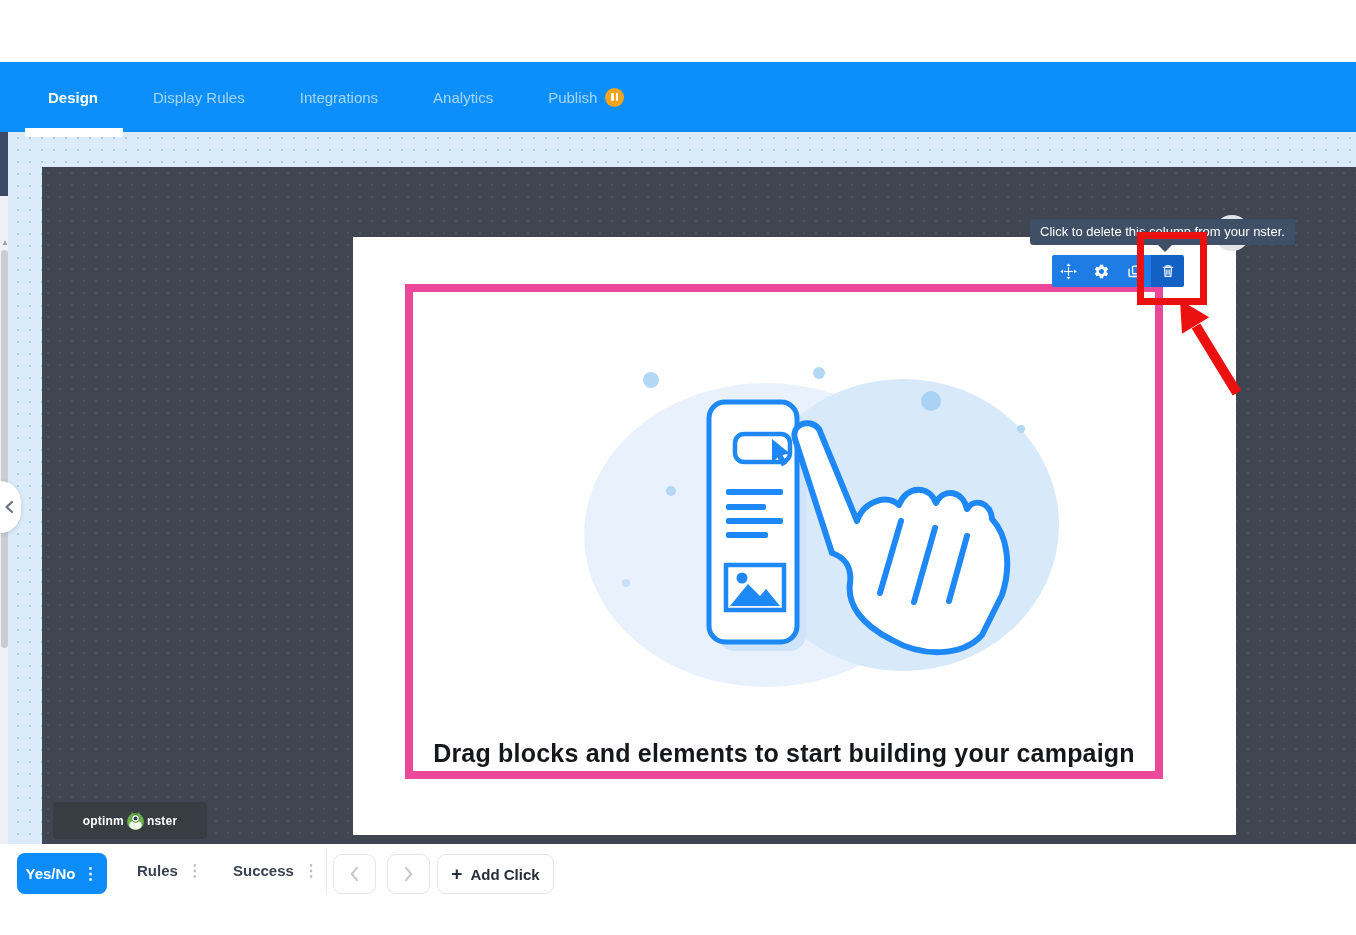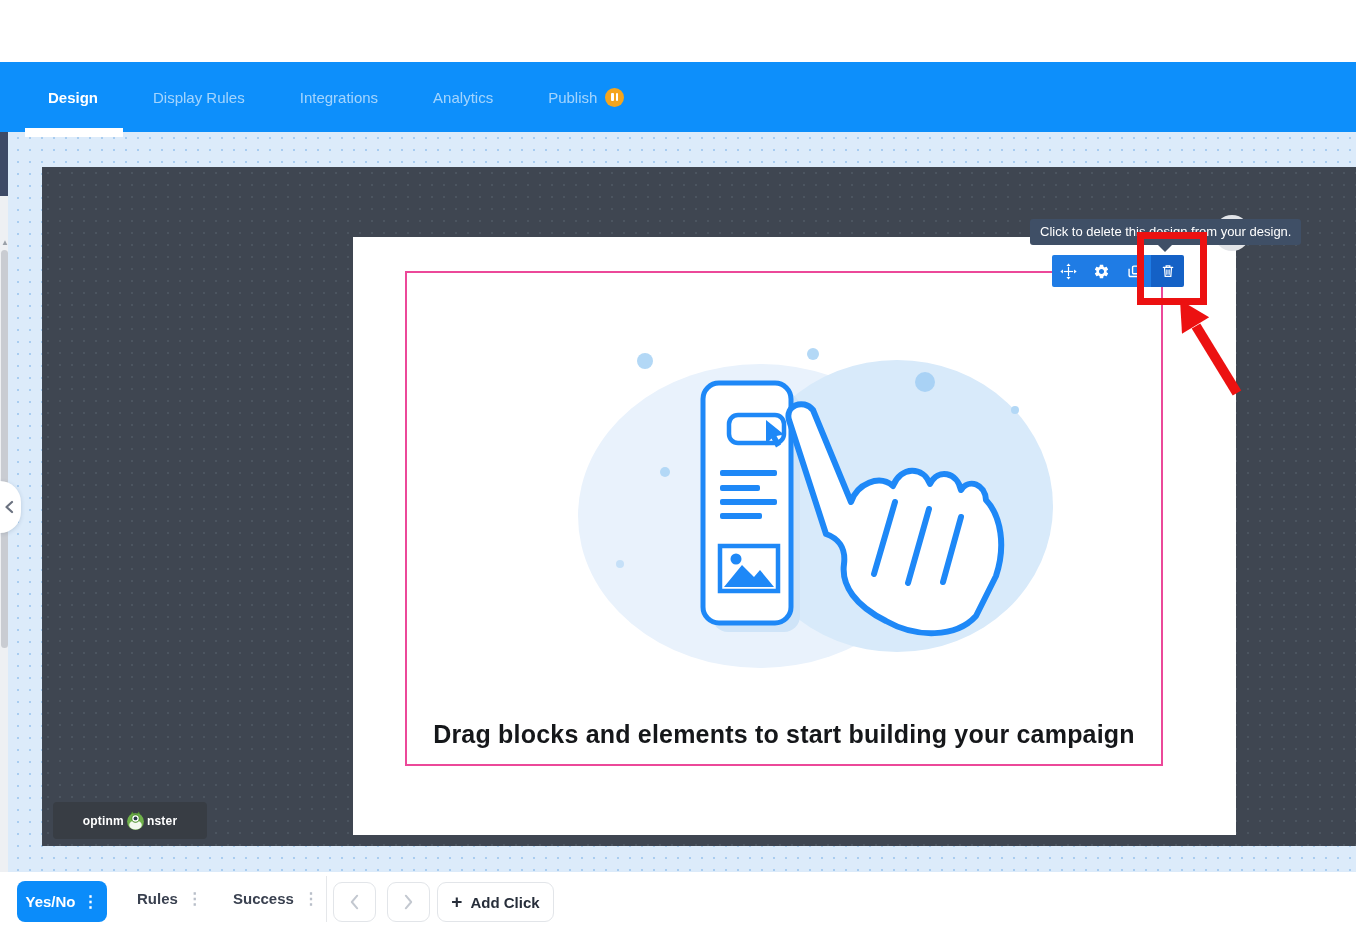--- a/index.html
+++ b/index.html
@@ -29,21 +29,21 @@
   .rail-arrow { position:absolute; left:1px; font-size:8px; color:#9aa0a8; z-index:8; line-height:8px; }
   .collapse-tab { position:absolute; left:0; top:481px; width:21px; height:52px; background:#fff; border-radius:0 26px 26px 0; box-shadow:0 1px 4px rgba(40,60,90,.18); z-index:9; display:flex; align-items:center; padding-left:4px; cursor:pointer; }
 
   .dark-canvas { position:absolute; left:42px; top:167px; width:1314px; height:679px;
     background-color:#3f4651;
     background-image:radial-gradient(circle,#4c5560 1.1px, rgba(0,0,0,0) 1.4px);
     background-size:12px 12px; z-index:2; }
 
   
   .campaign { position:absolute; left:353px; top:237px; width:883px; height:598px; background:#fff; z-index:3; }
-  .inner-box { position:absolute; left:52px; top:34px; width:758px; height:495px; border:2px solid #ec4899; }
+  .inner-box { position:absolute; left:52px; top:47px; width:758px; height:495px; border:8px solid #ec4899; }
   .headline { position:absolute; left:0; top:447px; width:100%; text-align:center; font-size:25px; font-weight:700; color:#15171a; letter-spacing:.2px; }
   .illustration { position:absolute; left:148px; top:43px; }
 
   
   .col-toolbar { position:absolute; left:1052px; top:255px; height:32px; display:flex; z-index:10; border-radius:2px; overflow:hidden; }
   .col-toolbar .tb-btn { width:33px; height:32px; background:#1f7ce5; display:flex; align-items:center; justify-content:center; cursor:pointer; }
   .col-toolbar .tb-btn.dark { background:#1461c6; }
 
   .corner-circle { position:absolute; left:1214px; top:215px; width:36px; height:36px; border-radius:50%; background:#e2e4e8; z-index:4; }
 
@@ -54,21 +54,21 @@
   
   .red-rect { position:absolute; left:1137px; top:232px; width:70px; height:73px; border:7px solid #ec1111; z-index:30; }
   .red-arrow { position:absolute; left:1150px; top:292px; z-index:30; }
 
   
   .om-badge { position:absolute; left:53px; top:802px; width:154px; height:37px; background:#383d44; border-radius:4px; display:flex; align-items:center; justify-content:center; z-index:4; }
   .om-badge .om-txt { color:#fff; font-size:12px; font-weight:700; letter-spacing:.2px; }
   .om-badge svg { margin:0 1px; }
 
   
-  .footer { position:absolute; left:0; top:872px; width:1356px; height:53px; background:#fff; z-index:12; }
+  .footer { position:absolute; left:0; top:844px; width:1356px; height:53px; background:#fff; z-index:12; }
   .view-btn-active { position:absolute; left:17px; top:9px; width:90px; height:41px; background:#0b8cfa; border-radius:8px; color:#fff; font-size:15px; font-weight:700; display:flex; align-items:center; justify-content:center; gap:7px; cursor:pointer; }
   .view-item { position:absolute; top:0; height:53px; display:flex; align-items:center; gap:9px; font-size:15px; font-weight:700; color:#3a4150; cursor:pointer; }
   .dots { font-size:16px; line-height:1; }
   .dots.white { color:#fff; }
   .dots.gray { color:#b9bfc9; }
   .footer-divider { position:absolute; left:326px; top:4px; width:1px; height:46px; background:#e5e7ea; }
   .sq-btn { position:absolute; top:10px; width:43px; height:40px; border:1px solid #e2e5e9; border-radius:9px; background:#fff; display:flex; align-items:center; justify-content:center; cursor:pointer; }
   .add-view { position:absolute; left:437px; top:10px; width:117px; height:40px; border:1px solid #e2e5e9; border-radius:9px; background:#fff; display:flex; align-items:center; justify-content:center; gap:8px; font-size:15px; font-weight:700; color:#272e3a; cursor:pointer; }
   .add-view .plus { font-size:19px; font-weight:700; }
 </style>
@@ -194,21 +194,21 @@
     <svg width="16" height="16" viewBox="0 0 22 22" fill="none" stroke="#fff" stroke-width="1.7" stroke-linecap="round">
       <path d="M4.5 6h13"></path>
         <path d="M8.5 6V4h5v2"></path>
         <path d="M6.2 6.3l.9 12h7.8l.9-12"></path>
       <path d="M9.5 9.5v6"></path>
         <path d="M12.5 9.5v6"></path>
     </svg>
   </div>
 </div>
 
-<div class="tooltip">Click to delete this design from your design.</div>
+<div class="tooltip">Click to delete this column from your nster.</div>
 
 <div class="red-rect"></div>
 <svg class="red-arrow" width="100" height="112" viewBox="0 0 100 112">
   <line x1="87" y1="101" x2="46" y2="34" stroke="#ec1111" stroke-width="10"></line>
   <polygon points="30,8 59.2,25.2 32,41.8" fill="#ec1111"></polygon>
 </svg>
 
 <div class="om-badge">
   <span class="om-txt">optinm</span>
   <svg width="21" height="21" viewBox="0 0 20 20">

